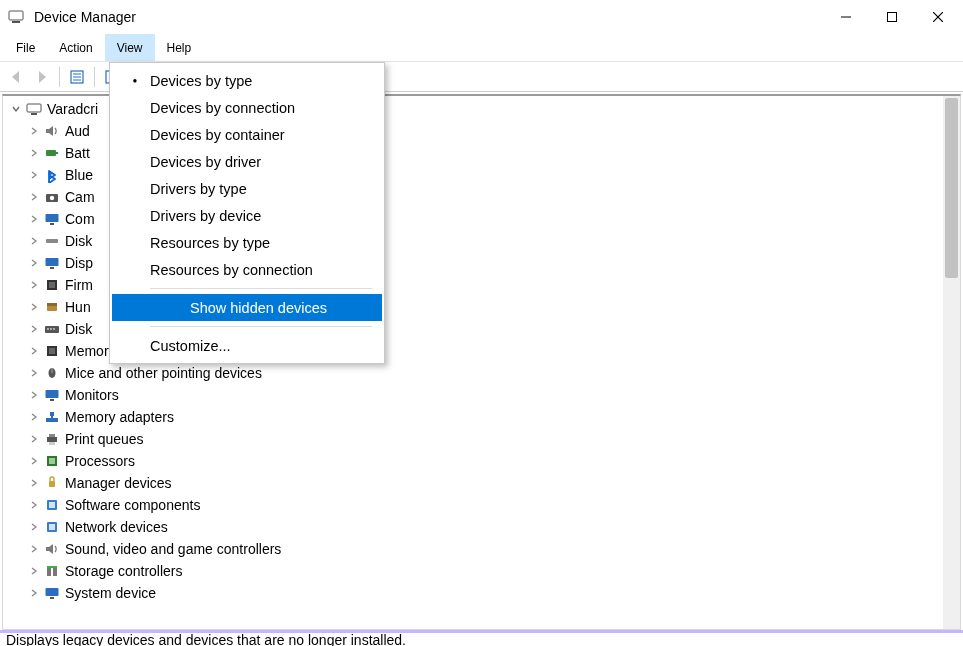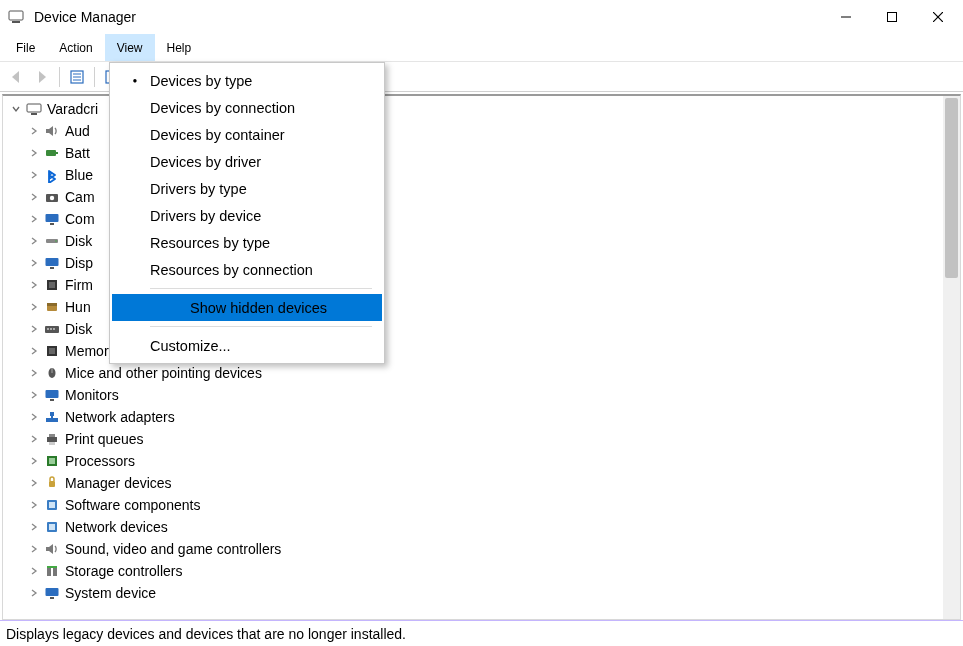--- a/index.html
+++ b/index.html
@@ -121,28 +121,28 @@
     padding: 4px 2px;
     z-index: 50;
   }
   .ditem {
     height: 27px;
     display: flex; align-items: center;
     padding: 0 14px 0 8px;
     font-size: 14.5px;
   }
   .ditem .chk { width: 30px; text-align:center; font-size:8px; }
-  .ditem.hot { background:#0078d7; color:#000000;padding-left:48px; }
+  .ditem.hot { background:#0078d7; color:#ffffff;padding-left:48px; }
   .dsep { height:1px; background:#dcdcdc; margin:5px 10px 5px 38px;}
   
   .statusbar {
-    height: 26px;
+    height: 16px;
     display:flex; align-items:center;
     padding: 0 6px;
-    border-top:1px solid #c4b5fd;
+    border-top:3px solid #c4b5fd;
     font-size: 14px;
     background:#fff;
   }
 </style>
 </head>
 <body>
 
 <div class="window">
 
   <div class="titlebar">
@@ -403,21 +403,21 @@
                 <span class="twisty">
                   <svg width="10" height="10" viewBox="0 0 10 10">
                     <path d="M3 2 L7 5 L3 8" fill="none" stroke="#888" stroke-width="1.3"></path>
                   </svg>
                 </span>
                 <span class="dicon">
                   <svg width="16" height="16" viewBox="0 0 16 16">
                     <use href="#ic-network"></use>
                   </svg>
                 </span>
-                <span>Network adapters</span>
+                <span>Memory adapters</span>
               </div>
               <div class="row">
                 <span class="twisty">
                   <svg width="10" height="10" viewBox="0 0 10 10">
                     <path d="M3 2 L7 5 L3 8" fill="none" stroke="#888" stroke-width="1.3"></path>
                   </svg>
                 </span>
                 <span class="dicon">
                   <svg width="16" height="16" viewBox="0 0 16 16">
                     <use href="#ic-printer"></use>

